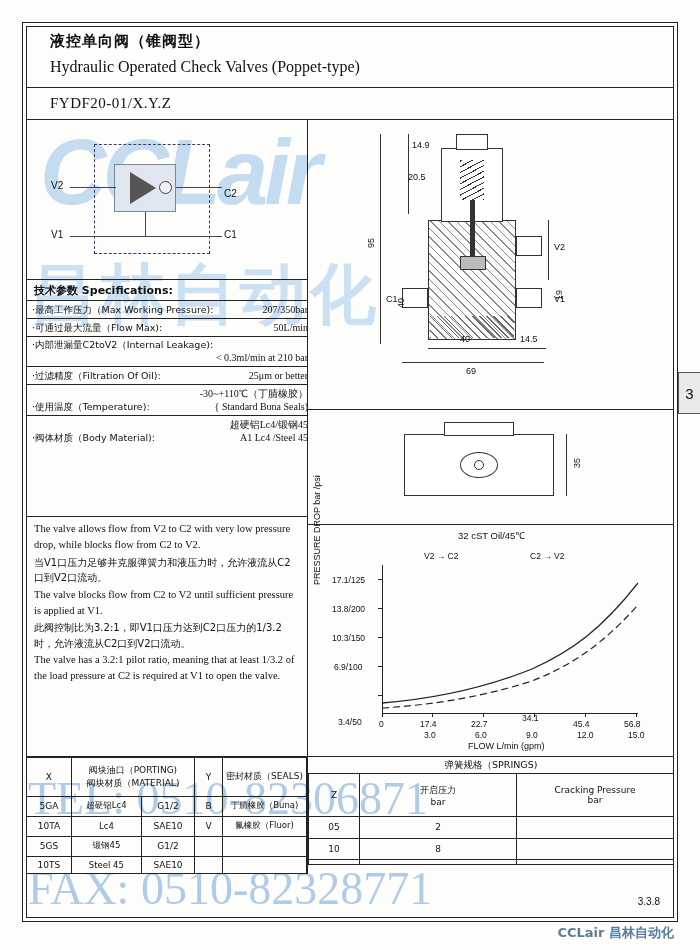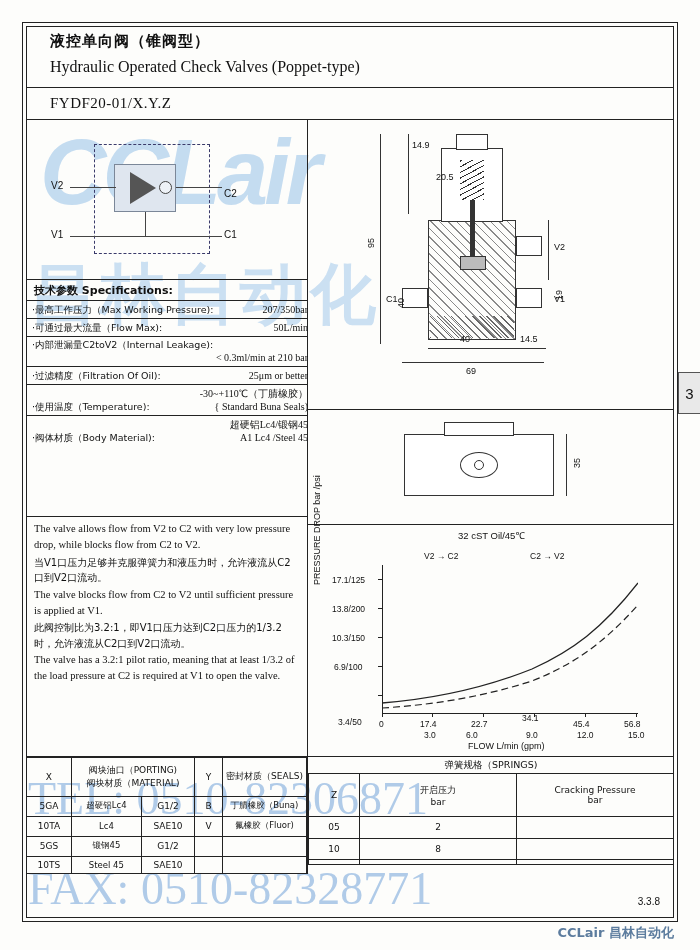--- a/index.html
+++ b/index.html
@@ -341,21 +341,21 @@
       <div class="hatch" style="left:122px; top:196px; width:84px; height:22px;"></div>
 
       <div class="dl" style="left:72px; top:14px; width:1px; height:210px;"></div>
       <div class="dl" style="left:100px; top:14px; width:1px; height:80px;"></div>
       <div class="dl" style="left:120px; top:228px; width:90px; height:1px;"></div>
       <div class="dl" style="left:94px; top:242px; width:142px; height:1px;"></div>
       <div class="dl" style="left:210px; top:228px; width:28px; height:1px;"></div>
       <div class="dl" style="left:240px; top:100px; width:1px; height:60px;"></div>
 
       <div class="dim" style="left:104px; top:20px;">14.9</div>
-      <div class="dim" style="left:100px; top:52px;padding-left:28px;">20.5</div>
+      <div class="dim" style="left:100px; top:52px;">20.5</div>
       <div class="dim" style="left:58px; top:118px; transform:rotate(-90deg);">95</div>
       <div class="dim" style="left:88px; top:178px; transform:rotate(-90deg);">40</div>
       <div class="dim" style="left:152px; top:214px;">40</div>
       <div class="dim" style="left:212px; top:214px;">14.5</div>
       <div class="dim" style="left:158px; top:246px;">69</div>
       <div class="dim" style="left:246px; top:170px; transform:rotate(-90deg);">19</div>
 
       <div class="dim" style="left:246px; top:122px;">V2</div>
       <div class="dim" style="left:246px; top:174px;">V1</div>
       <div class="dim" style="left:78px; top:174px;">C1</div>
@@ -401,21 +401,21 @@
       <div class="g-axis" style="left:328px; top:188px; width:1px; height:4px;"></div>
 
       <div class="g-lbl" style="left:71px; top:194px;">0</div>
       <div class="g-lbl" style="left:112px; top:194px;">17.4</div>
       <div class="g-lbl" style="left:163px; top:194px;">22.7</div>
       <div class="g-lbl" style="left:214px; top:188px;">34.1</div>
       <div class="g-lbl" style="left:265px; top:194px;">45.4</div>
       <div class="g-lbl" style="left:316px; top:194px;">56.8</div>
 
       <div class="g-lbl" style="left:116px; top:205px;">3.0</div>
-      <div class="g-lbl" style="left:158px; top:205px;">6.0</div>
+      <div class="g-lbl" style="left:167px; top:205px;">6.0</div>
       <div class="g-lbl" style="left:218px; top:205px;">9.0</div>
       <div class="g-lbl" style="left:269px; top:205px;">12.0</div>
       <div class="g-lbl" style="left:320px; top:205px;">15.0</div>
 
       <div class="g-lbl" style="left:160px; top:216px; font-size:9px;">FLOW L/min (gpm)</div>
 
       <svg style="position:absolute; left:74px; top:40px;" width="256" height="149">
         <path d="M0,138 C50,134 100,124 150,104 C190,86 220,64 256,18" fill="none" stroke="#222" stroke-width="1.3"></path>
         <path d="M0,143 C50,140 100,132 150,116 C190,100 220,80 256,40" fill="none" stroke="#222" stroke-width="1.2" stroke-dasharray="7,4"></path>
       </svg>

